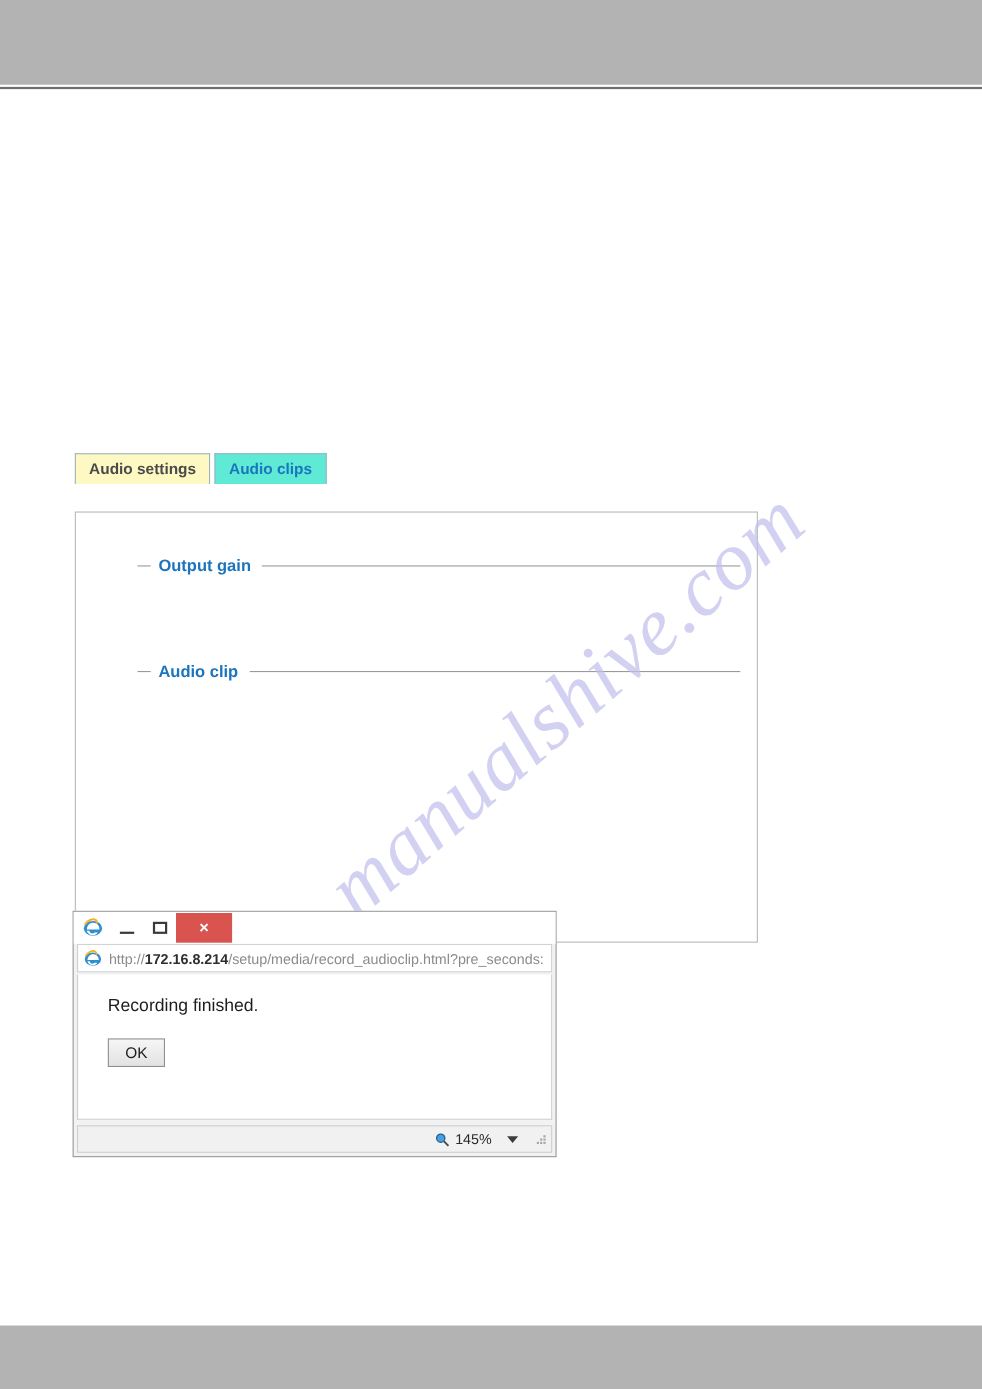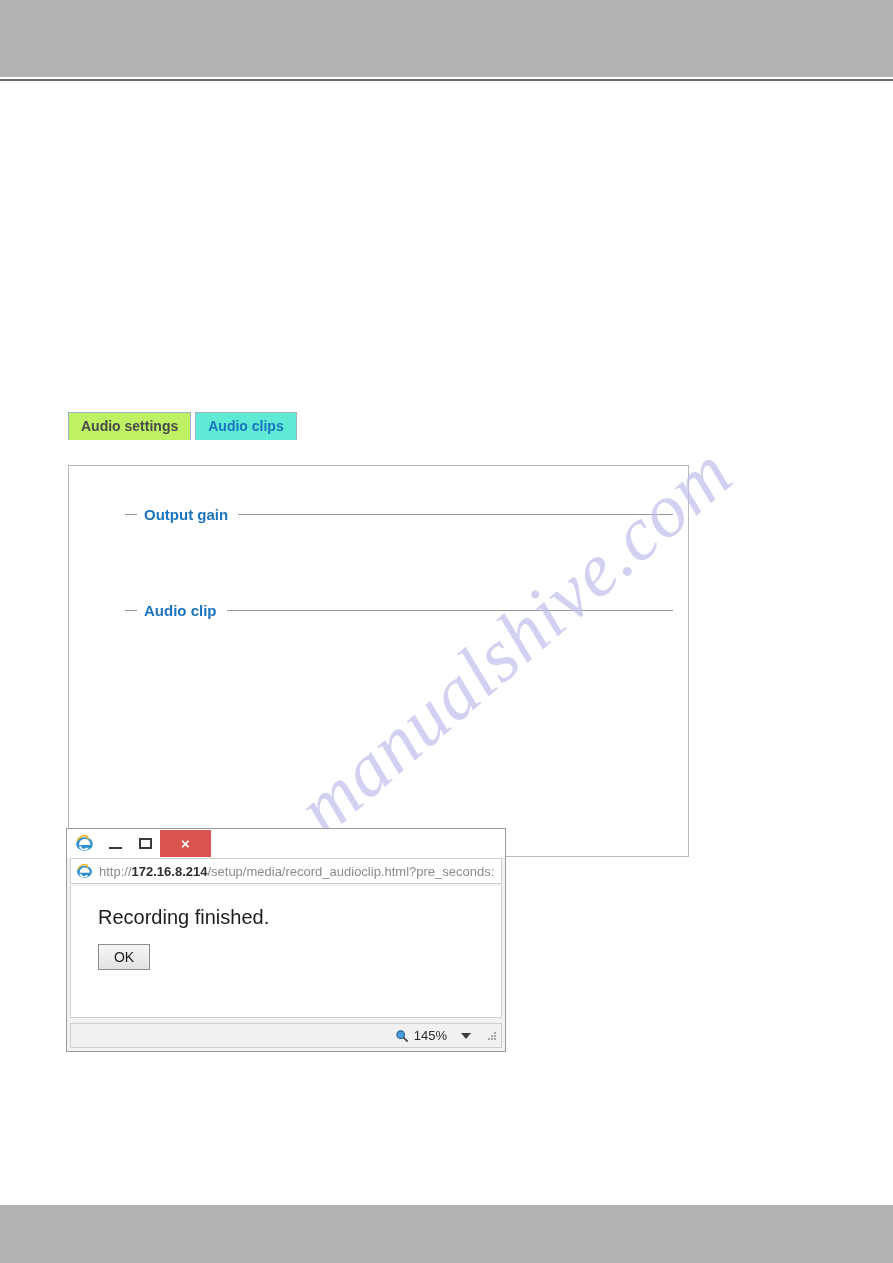--- a/index.html
+++ b/index.html
@@ -76,21 +76,21 @@
     font-weight: bold;
     line-height: 16px;
     background: #5eead4;
     color: #1b74bd;
     margin-right: 4px;
     border-bottom: none;
     position: relative;
     top: 1px;
   }
   .tab.active {
-    background: #bef264;
+    background: #fef9c3;
     color: #4a4a4a;
     border-color: #9cb4c5;
   }
 
   
   .panel {
     position: absolute;
     left: 68px;
     top: 441px;
     width: 621px;
@@ -323,21 +323,21 @@
     height: 132px;
     background: #ffffff;
     border: 1px solid #cfcfcf;
     border-top: none;
     box-sizing: border-box;
   }
   .ie-message {
     position: absolute;
     left: 27px;
     top: 20px;
-    font-size: 20px;
+    font-size: 16px;
     color: #1d1d1d;
   }
   .ie-ok-button {
     position: absolute;
     left: 27px;
     top: 44px;
     width: 52px;
     height: 26px;
     line-height: 24px;
   }

